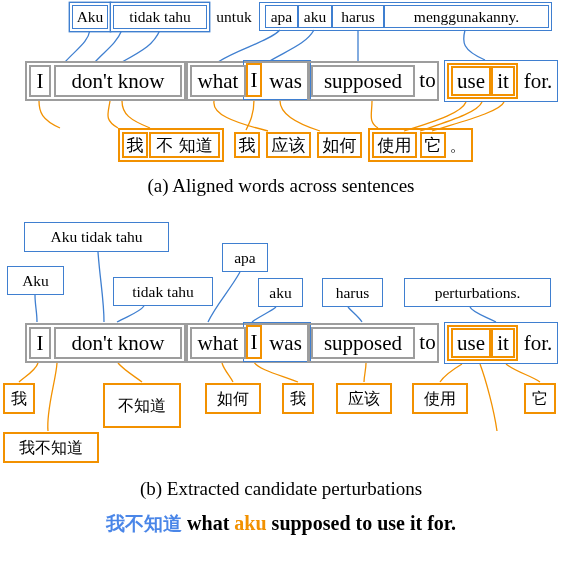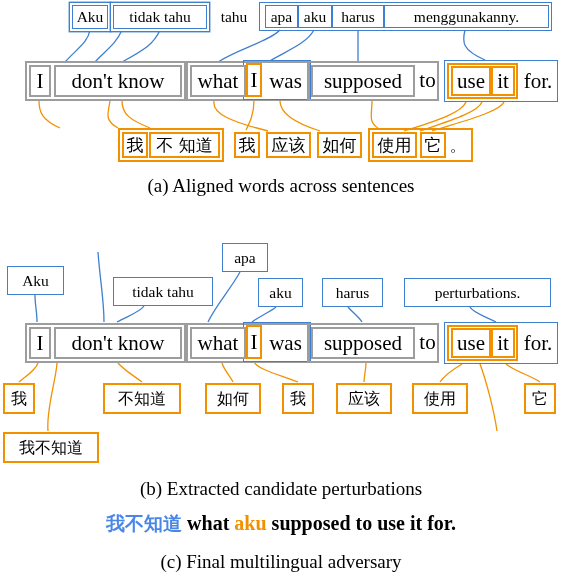--- a/index.html
+++ b/index.html
@@ -91,21 +91,21 @@
       <div class="tok orange" style="left: 368px; top: 128px; width: 105px; height: 34px; background: transparent;"></div>
       <div class="tok blue" style="left: 259px; top: 2px; width: 293px; height: 29px; background: transparent;"></div>
       <div class="tok gray" style="left: 25px; top: 323px; width: 161px; height: 40px; background: transparent;"></div>
       <div class="tok gray" style="left: 186px; top: 323px; width: 125px; height: 40px; background: transparent;"></div>
       <div class="tok blue" style="left: 243px; top: 322px; width: 68px; height: 40px; background: transparent;"></div>
       <div class="tok gray" style="left: 307px; top: 323px; width: 132px; height: 40px; background: transparent;"></div>
       <div class="tok blue" style="left: 444px; top: 322px; width: 114px; height: 42px; background: transparent;"></div>
       <div class="tok orange" style="left: 447px; top: 325px; width: 71px; height: 36px; background: transparent;"></div>
       <div class="tok blue txt-id" style="left: 72px; top: 5px; width: 36px; height: 24px; box-shadow: rgb(255, 255, 255) 0px 0px 0px 2px, rgb(63, 127, 208) 0px 0px 0px 3.4px;">Aku</div>
       <div class="tok blue txt-id" style="left: 113px; top: 5px; width: 94px; height: 24px; box-shadow: rgb(255, 255, 255) 0px 0px 0px 2px, rgb(63, 127, 208) 0px 0px 0px 3.4px;">tidak tahu</div>
-      <div class="tok nobox txt-id" style="left: 209px; top: 7px; width: 50px; height: 20px;">tahu</div>
+      <div class="tok nobox txt-id" style="left: 209px; top: 7px; width: 50px; height: 20px;">untuk</div>
       <div class="tok blue txt-id" style="left: 265px; top: 5px; width: 33px; height: 23px;">apa</div>
       <div class="tok blue txt-id" style="left: 298px; top: 5px; width: 34px; height: 23px;">aku</div>
       <div class="tok blue txt-id" style="left: 332px; top: 5px; width: 52px; height: 23px;">harus</div>
       <div class="tok blue txt-id" style="left: 384px; top: 5px; width: 165px; height: 23px;">menggunakanny.</div>
       <div class="tok gray txt-en" style="left: 29px; top: 65px; width: 22px; height: 32px;">I</div>
       <div class="tok gray txt-en" style="left: 54px; top: 65px; width: 128px; height: 32px;">don't know</div>
       <div class="tok gray txt-en" style="left: 190px; top: 65px; width: 56px; height: 32px;">what</div>
       <div class="tok orange txt-en" style="left: 246px; top: 63px; width: 16px; height: 34px;">I</div>
       <div class="tok nobox txt-en" style="left: 262px; top: 65px; width: 47px; height: 32px;">was</div>
       <div class="tok gray txt-en" style="left: 311px; top: 65px; width: 104px; height: 32px;">supposed</div>
@@ -114,47 +114,47 @@
       <div class="tok orange txt-en" style="left: 491px; top: 66px; width: 24px; height: 30px;">it</div>
       <div class="tok nobox txt-en" style="left: 519px; top: 67px; width: 38px; height: 28px;">for.</div>
       <div class="tok orange txt-zh" style="left: 122px; top: 132px; width: 26px; height: 26px;">我</div>
       <div class="tok orange txt-zh" style="left: 149px; top: 132px; width: 71px; height: 26px; text-align: right;">不 知道</div>
       <div class="tok orange txt-zh" style="left: 234px; top: 132px; width: 26px; height: 26px;">我</div>
       <div class="tok orange txt-zh" style="left: 266px; top: 132px; width: 45px; height: 26px;">应该</div>
       <div class="tok orange txt-zh" style="left: 317px; top: 132px; width: 45px; height: 26px;">如何</div>
       <div class="tok orange txt-zh" style="left: 372px; top: 132px; width: 45px; height: 26px;">使用</div>
       <div class="tok orange txt-zh" style="left: 420px; top: 132px; width: 26px; height: 26px;">它</div>
       <div class="tok nobox txt-zh" style="left: 448px; top: 133px; width: 20px; height: 24px;">。</div>
+      <div class="tok blue txt-id" style="left: 24px; top: 222px; width: 145px; height: 30px;">Aku tidak tahu</div>
       <div class="tok blue txt-id" style="left: 7px; top: 266px; width: 57px; height: 29px;">Aku</div>
       <div class="tok blue txt-id" style="left: 113px; top: 277px; width: 100px; height: 29px;">tidak tahu</div>
       <div class="tok blue txt-id" style="left: 222px; top: 243px; width: 46px; height: 29px;">apa</div>
       <div class="tok blue txt-id" style="left: 258px; top: 278px; width: 45px; height: 29px;">aku</div>
       <div class="tok blue txt-id" style="left: 322px; top: 278px; width: 61px; height: 29px;">harus</div>
       <div class="tok blue txt-id" style="left: 404px; top: 278px; width: 147px; height: 29px;">perturbations.</div>
       <div class="tok gray txt-en" style="left: 29px; top: 327px; width: 22px; height: 32px;">I</div>
       <div class="tok gray txt-en" style="left: 54px; top: 327px; width: 128px; height: 32px;">don't know</div>
       <div class="tok gray txt-en" style="left: 190px; top: 327px; width: 56px; height: 32px;">what</div>
       <div class="tok orange txt-en" style="left: 246px; top: 325px; width: 16px; height: 34px;">I</div>
       <div class="tok nobox txt-en" style="left: 262px; top: 327px; width: 47px; height: 32px;">was</div>
       <div class="tok gray txt-en" style="left: 311px; top: 327px; width: 104px; height: 32px;">supposed</div>
       <div class="tok nobox txt-en" style="left: 416px; top: 328px; width: 23px; height: 28px;">to</div>
       <div class="tok orange txt-en" style="left: 451px; top: 328px; width: 40px; height: 30px;">use</div>
       <div class="tok orange txt-en" style="left: 491px; top: 328px; width: 24px; height: 30px;">it</div>
       <div class="tok nobox txt-en" style="left: 519px; top: 329px; width: 38px; height: 28px;">for.</div>
       <div class="tok orange txt-zh-b" style="left: 3px; top: 383px; width: 32px; height: 31px;">我</div>
-      <div class="tok orange txt-zh-b" style="left: 103px; top: 383px; width: 78px; height: 31px;">不知道</div>
+      <div class="tok orange txt-zh-b" style="left: 103px; top: 383px; width: 78px; height: 45px;">不知道</div>
       <div class="tok orange txt-zh-b" style="left: 205px; top: 383px; width: 56px; height: 31px;">如何</div>
       <div class="tok orange txt-zh-b" style="left: 282px; top: 383px; width: 32px; height: 31px;">我</div>
       <div class="tok orange txt-zh-b" style="left: 336px; top: 383px; width: 56px; height: 31px;">应该</div>
       <div class="tok orange txt-zh-b" style="left: 412px; top: 383px; width: 56px; height: 31px;">使用</div>
       <div class="tok orange txt-zh-b" style="left: 524px; top: 383px; width: 32px; height: 31px;">它</div>
       <div class="tok orange txt-zh-b" style="left: 3px; top: 432px; width: 96px; height: 31px;">我不知道</div>
     </div>
 
   <div class="cap" style="top:478px;">(b) Extracted candidate perturbations</div>
   <div class="cap" style="top:175px;">(a) Aligned words across sentences</div>
 
   <div class="final" style="top:511px;font-weight:bold;">
     <span class="zh">我不知道</span><span> what </span><span class="id">aku</span><span> supposed to use it for.</span>
   </div>
 
-  <div class="cap" style="top:551px;">(c) Final multilingual adversary</div>
 </div>
 
 </body></html>

